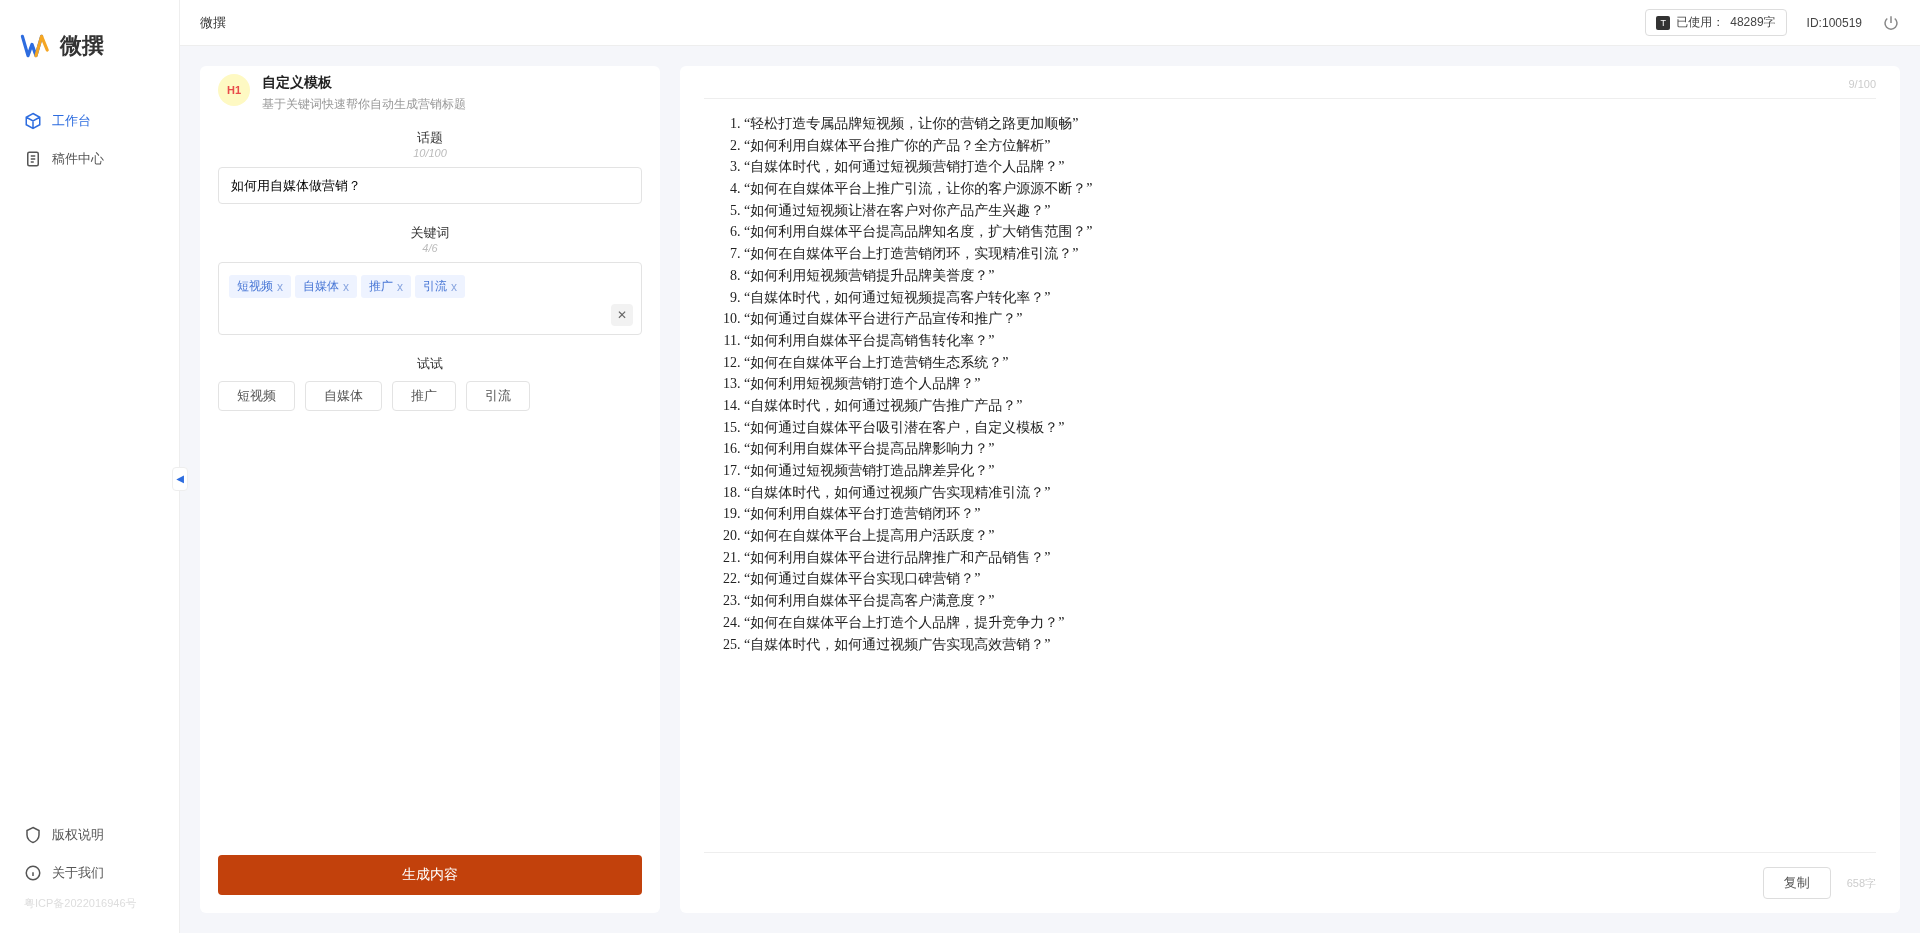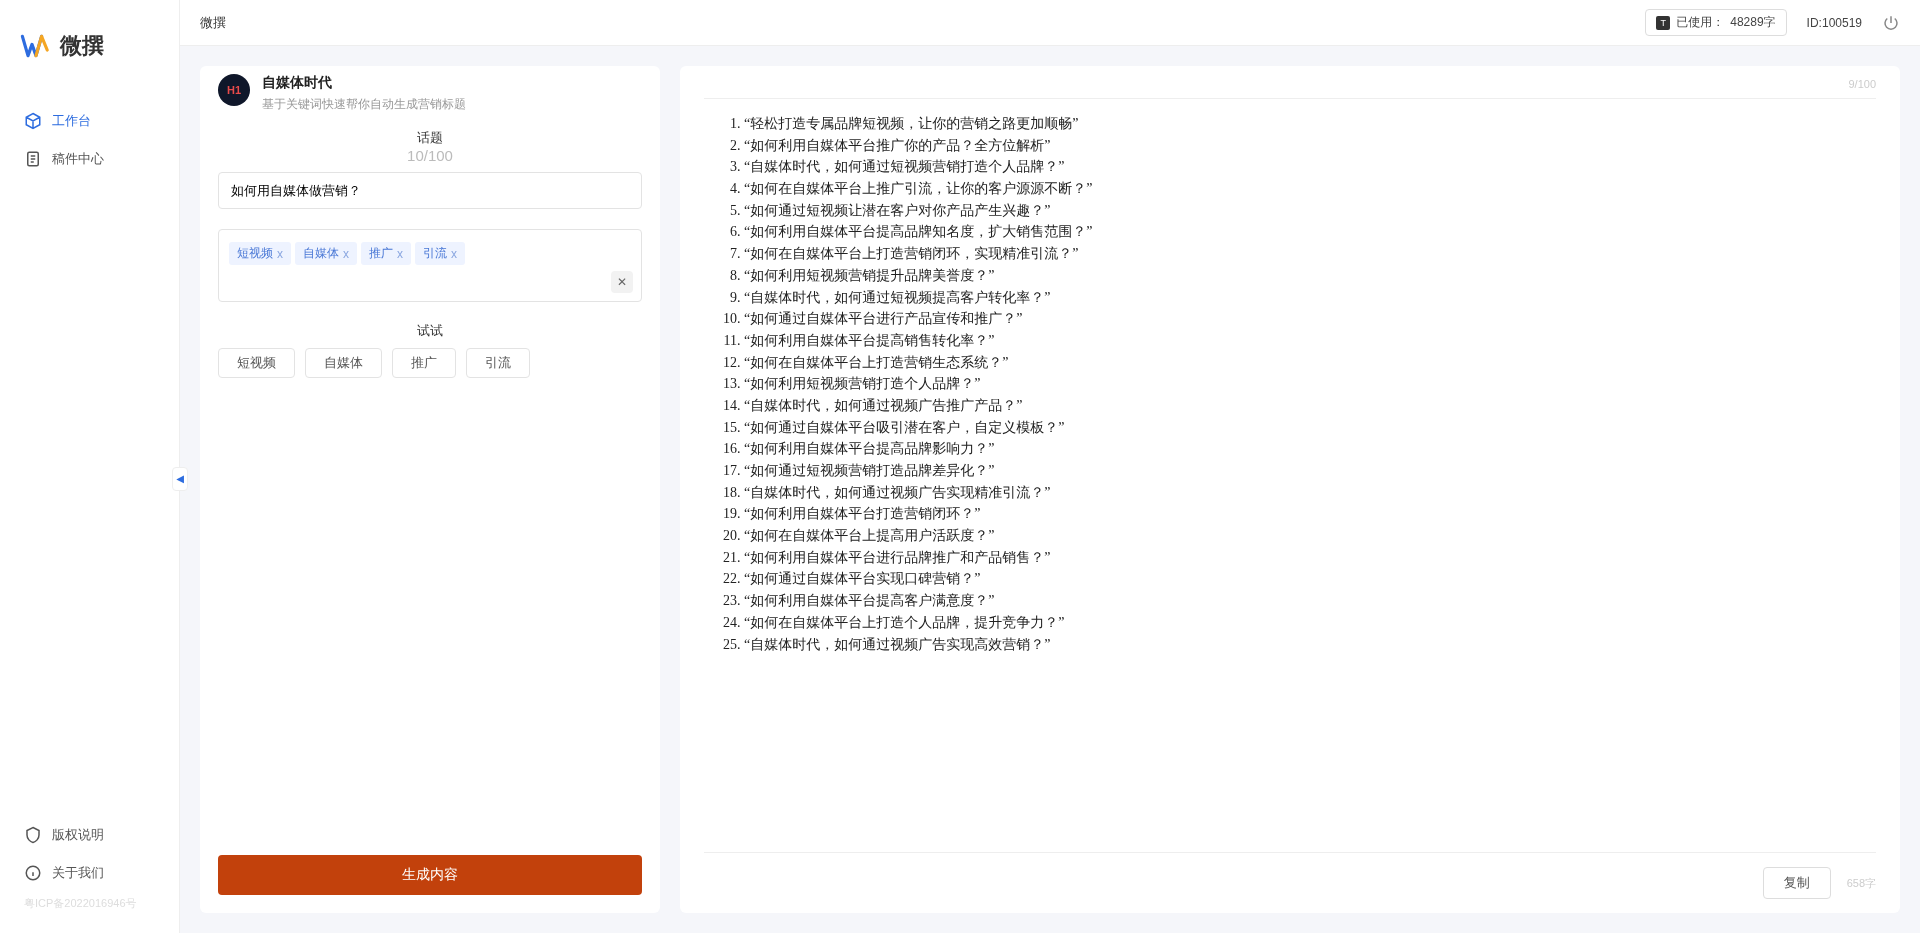--- a/index.html
+++ b/index.html
@@ -30,29 +30,29 @@
 .content { flex: 1; display: flex; gap: 20px; padding: 20px; min-height: 0; }
 .panel { background: #fff; border-radius: 6px; display: flex; flex-direction: column; min-height: 0; }
 .panel-left { width: 460px; flex: none; }
 .panel-right { flex: 1; }
 
 .tabbar { display: flex; gap: 4px; padding: 16px 18px 10px; }
 .tab { padding: 5px 14px; border-radius: 14px; font-size: 12px; cursor: pointer; color: #555; }
 .tab.active { background: #2d6cdf; color: #fff; }
 
 .template-head { display: flex; gap: 12px; padding: 8px 18px 16px; align-items: flex-start; }
-.template-icon { width: 32px; height: 32px; border-radius: 50%; background: #0f172a; color: #e84a4a; display: flex; align-items: center; justify-content: center; font-weight: bold; font-size: 11px; flex: none; }
+.template-icon { width: 32px; height: 32px; border-radius: 50%; background: #fef9c3; color: #e84a4a; display: flex; align-items: center; justify-content: center; font-weight: bold; font-size: 11px; flex: none; }
 .template-title { font-size: 14px; font-weight: 600; color: #222; margin-bottom: 4px; }
 .template-desc { font-size: 12px; color: #999; }
 
 .form { padding: 0 18px; flex: 1; overflow: auto; }
 .field { margin-bottom: 20px; }
 .field-head { display: flex; justify-content: center; align-items: center; margin-bottom: 8px; flex-direction: column; }
 .field-label { font-size: 13px; color: #333; }
-.field-count { font-size: 15px; color: #bbb; }
+.field-count { font-size: 11px; color: #bbb; font-style: italic; }
 .text-input { width: 100%; border: 1px solid #e3e3e3; border-radius: 4px; padding: 10px 12px; font-size: 13px; outline: none; }
 .tags-box { border: 1px solid #e3e3e3; border-radius: 4px; padding: 10px 10px 34px 10px; position: relative; min-height: 70px; }
 .tag { display: inline-flex; align-items: center; background: #eef3ff; color: #4a78d6; font-size: 12px; padding: 3px 8px; border-radius: 3px; margin: 2px 4px 2px 0; }
 .tag .x { color: #8aa6e0; margin-left: 4px; cursor: pointer; }
 .clear-btn { position: absolute; right: 8px; bottom: 8px; width: 22px; height: 22px; border-radius: 4px; background: #f2f2f2; display: flex; align-items: center; justify-content: center; color: #666; cursor: pointer; font-size: 12px; }
 .suggest-row { display: flex; gap: 10px; flex-wrap: wrap; }
 .suggest-chip { border: 1px solid #e3e3e3; border-radius: 4px; padding: 5px 18px; font-size: 13px; color: #555; cursor: pointer; }
 .fill-hint { display: flex; align-items: center; justify-content: center; gap: 6px; color: #bbb; font-size: 12px; padding: 24px 0; }
 
 .generate-bar { padding: 18px; }
@@ -133,35 +133,39 @@
         </svg>
     </header>
 
     <div class="content">
 
       <section class="panel panel-left">
 
         <div class="template-head">
           <div class="template-icon">H1</div>
           <div>
-            <div class="template-title">自媒体时代</div>
+            <div class="template-title">自定义模板</div>
             <div class="template-desc">基于关键词快速帮你自动生成营销标题</div>
           </div>
         </div>
 
         <div class="form">
           <div class="field">
             <div class="field-head">
               <span class="field-label">话题</span>
               <span class="field-count">10/100</span>
             </div>
             <input class="text-input" value="如何用自媒体做营销？" style="">
           </div>
 
           <div class="field">
+            <div class="field-head">
+              <span class="field-label">关键词</span>
+              <span class="field-count">4/6</span>
+            </div>
             <div class="tags-box" id="tags-box">
               <span class="tag">短视频 <span class="x">x</span></span><span class="tag">自媒体 <span class="x">x</span></span><span class="tag">推广 <span class="x">x</span></span><span class="tag">引流 <span class="x">x</span></span><div class="clear-btn">✕</div>
             </div>
           </div>
 
           <div class="field">
             <div class="field-head">
               <span class="field-label">试试</span>
             </div>
             <div class="suggest-row" id="suggest-row">

